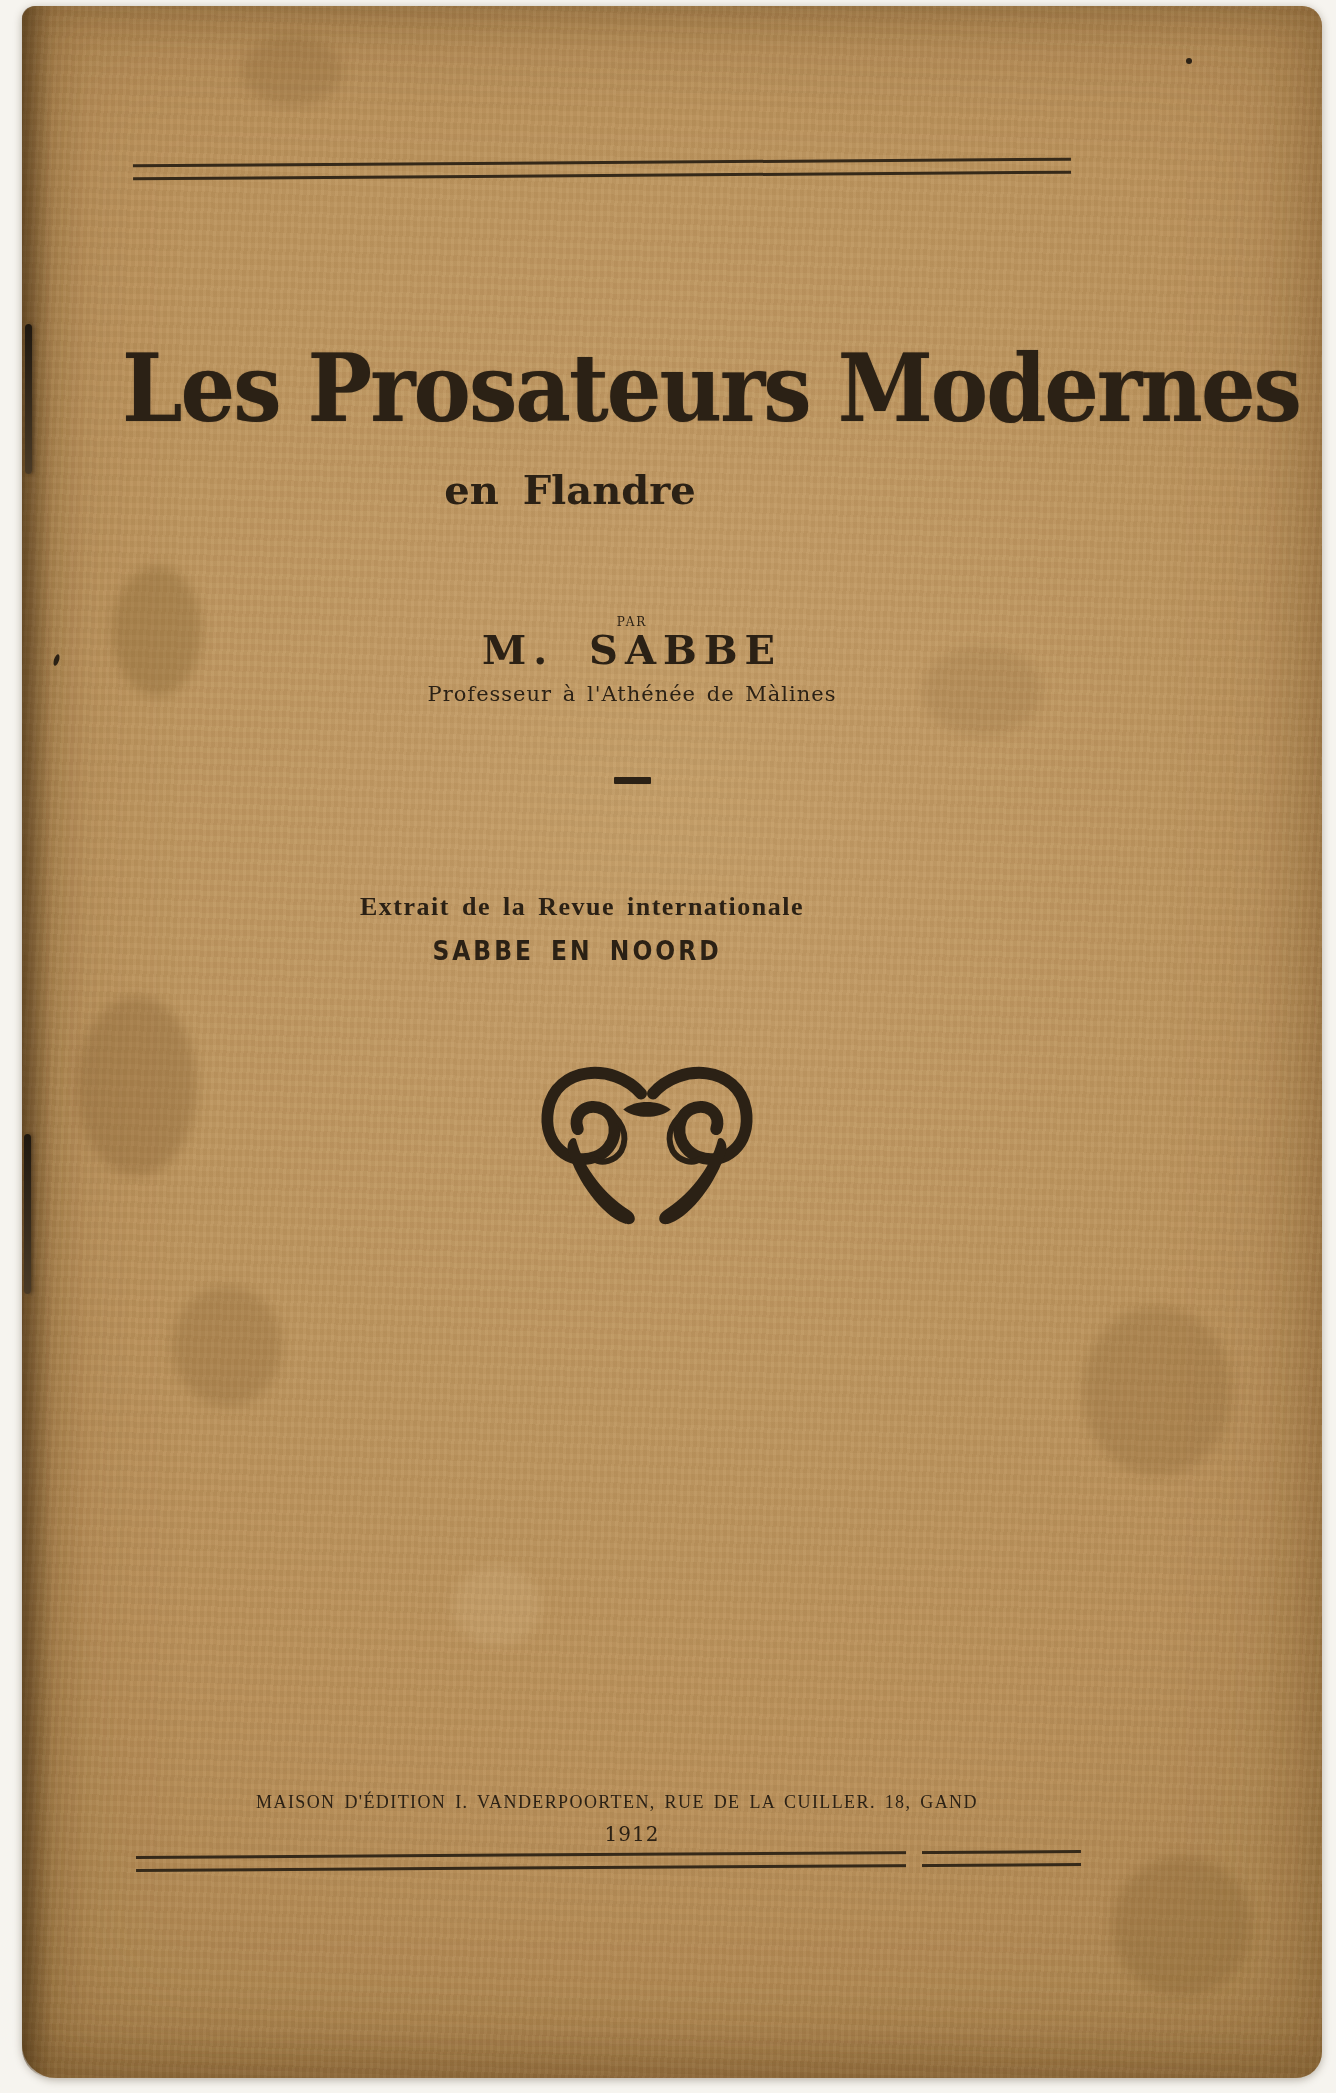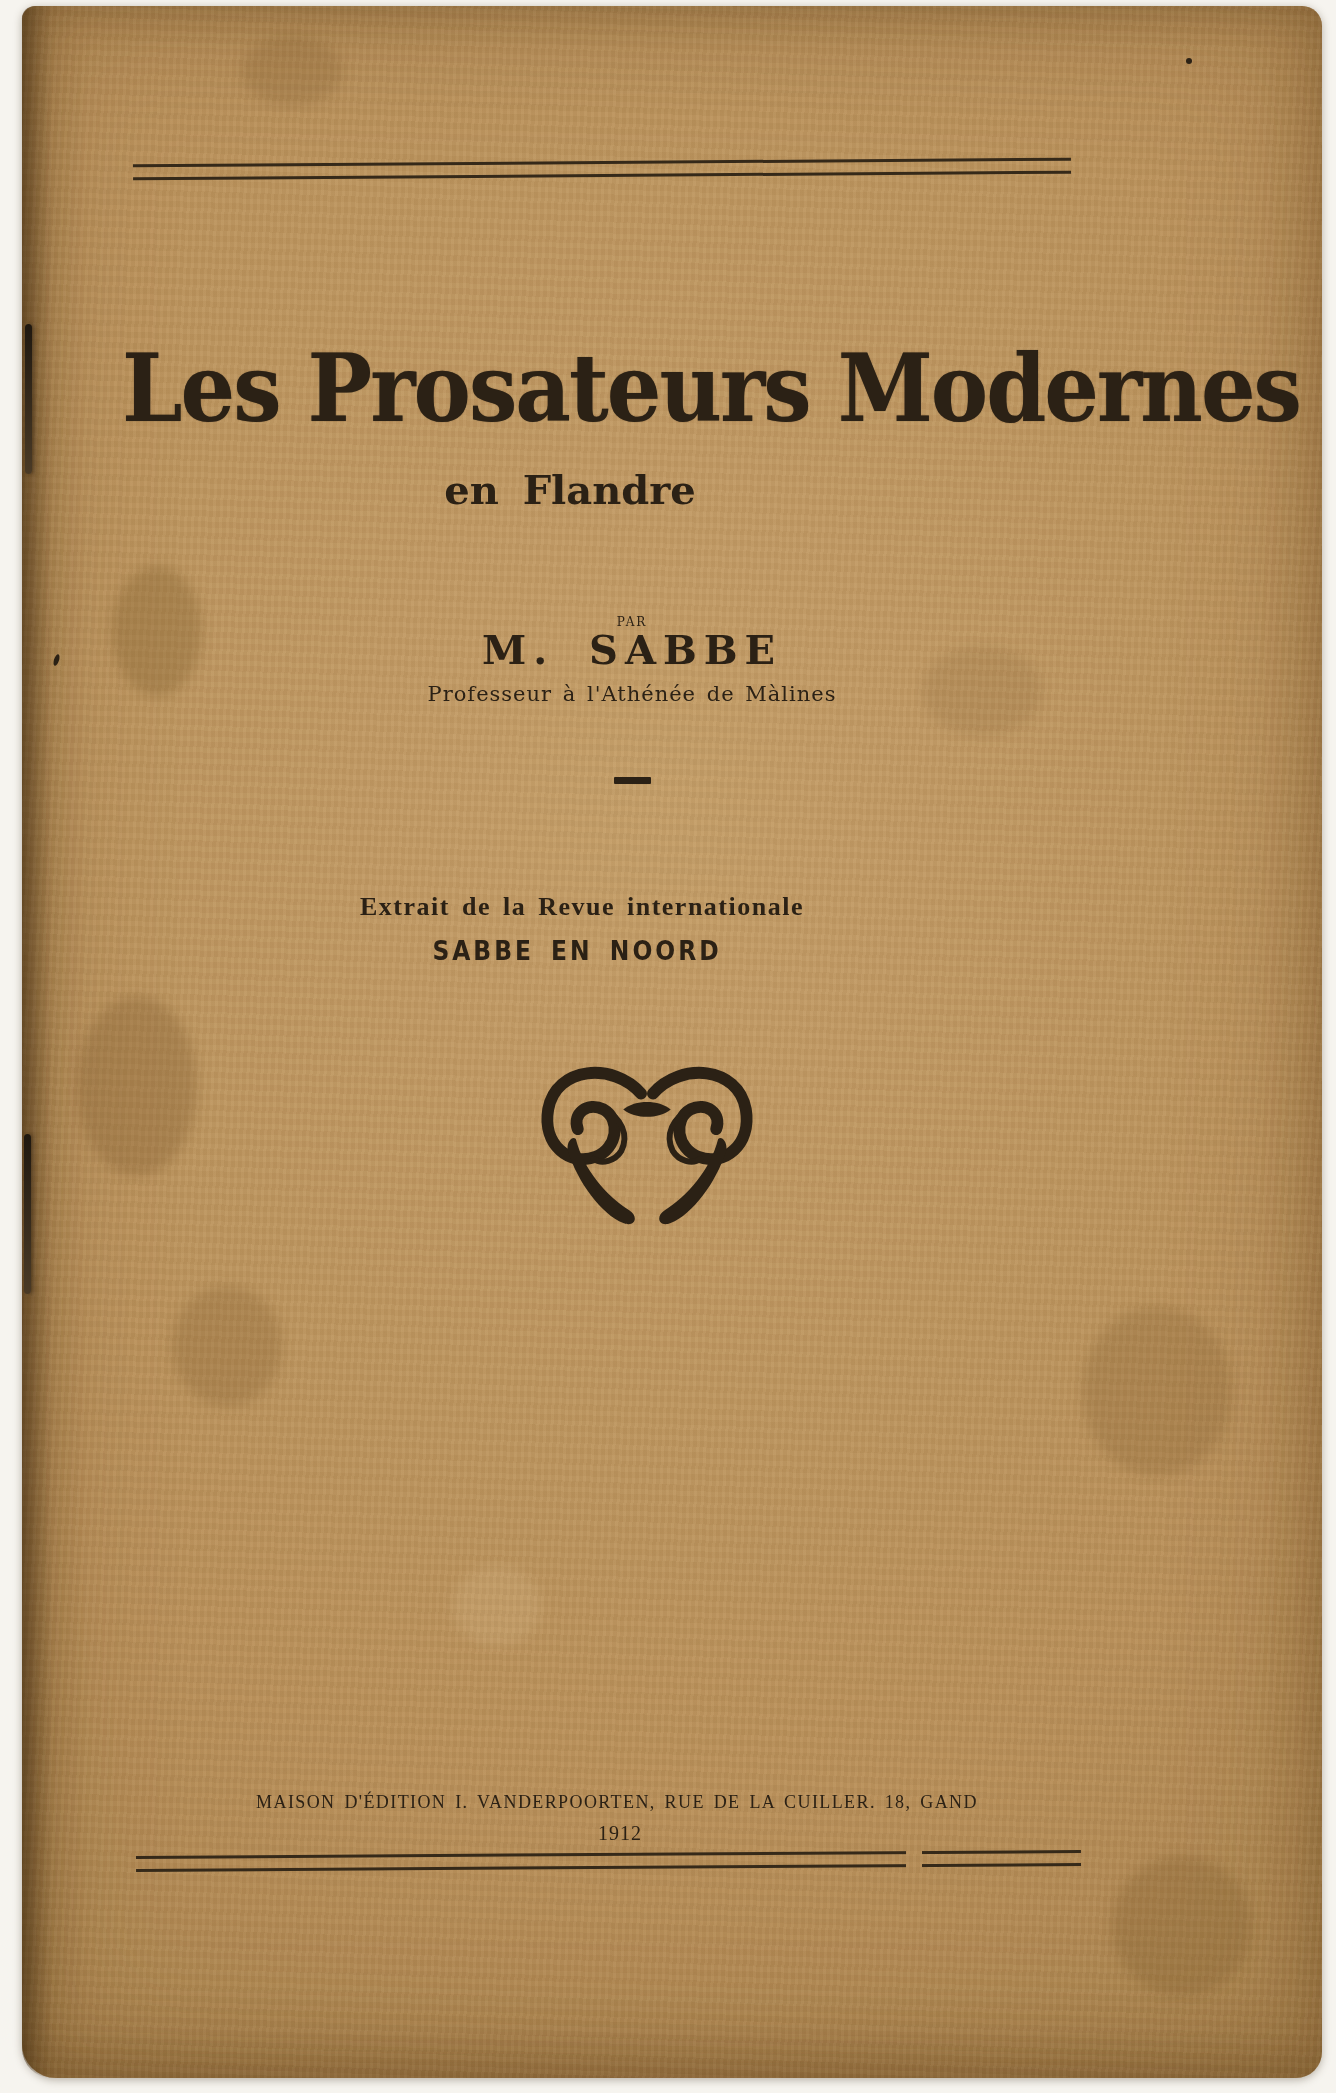--- a/index.html
+++ b/index.html
@@ -68,21 +68,21 @@
   }
   .subtitle{left:318px;width:460px;top:460px;font-size:40px;font-weight:bold;word-spacing:10px;}
   .byline-label{left:460px;width:300px;top:609px;font-size:12px;font-weight:normal;letter-spacing:2px;}
   .author{left:360px;width:500px;top:620px;font-size:40px;font-weight:bold;letter-spacing:7px;word-spacing:14px;}
   .author-title{left:310px;width:600px;top:676px;font-size:21px;letter-spacing:1px;word-spacing:3px;}
   .divider-dash{position:absolute;left:592px;top:771px;width:37px;height:7px;background:var(--ink);border-radius:1px;}
   .series-note{left:210px;width:700px;top:886px;font-size:26px;font-weight:bold;letter-spacing:1.5px;word-spacing:4px;font-family:Liberation Serif, serif;font-stretch:condensed;}
   .series-name{left:205px;width:700px;top:930px;font-size:26px;font-weight:bold;letter-spacing:3px;word-spacing:6px;font-family:"DejaVu Sans","Liberation Sans",sans-serif;font-stretch:condensed;}
   .ornament{position:absolute;left:503px;top:1052px;width:244px;height:168px;}
   .publisher{left:145px;width:900px;top:1786px;font-size:18px;letter-spacing:1.4px;word-spacing:3px;font-family:Liberation Serif, serif;font-stretch:condensed;}
-  .year{left:284px;width:628px;top:1816px;font-size:20px;letter-spacing:1px;font-family:Liberation Serif, serif;}
+  .year{left:296px;width:628px;top:1816px;font-size:20px;letter-spacing:1px;}
   .speck{position:absolute;background:var(--ink);border-radius:50%;}
 </style>
 </head>
 <body>
 
 <div class="stage">
 
   <div class="cover">
     <div class="cover-grain"></div>
     <div class="spine-shadow"></div>

